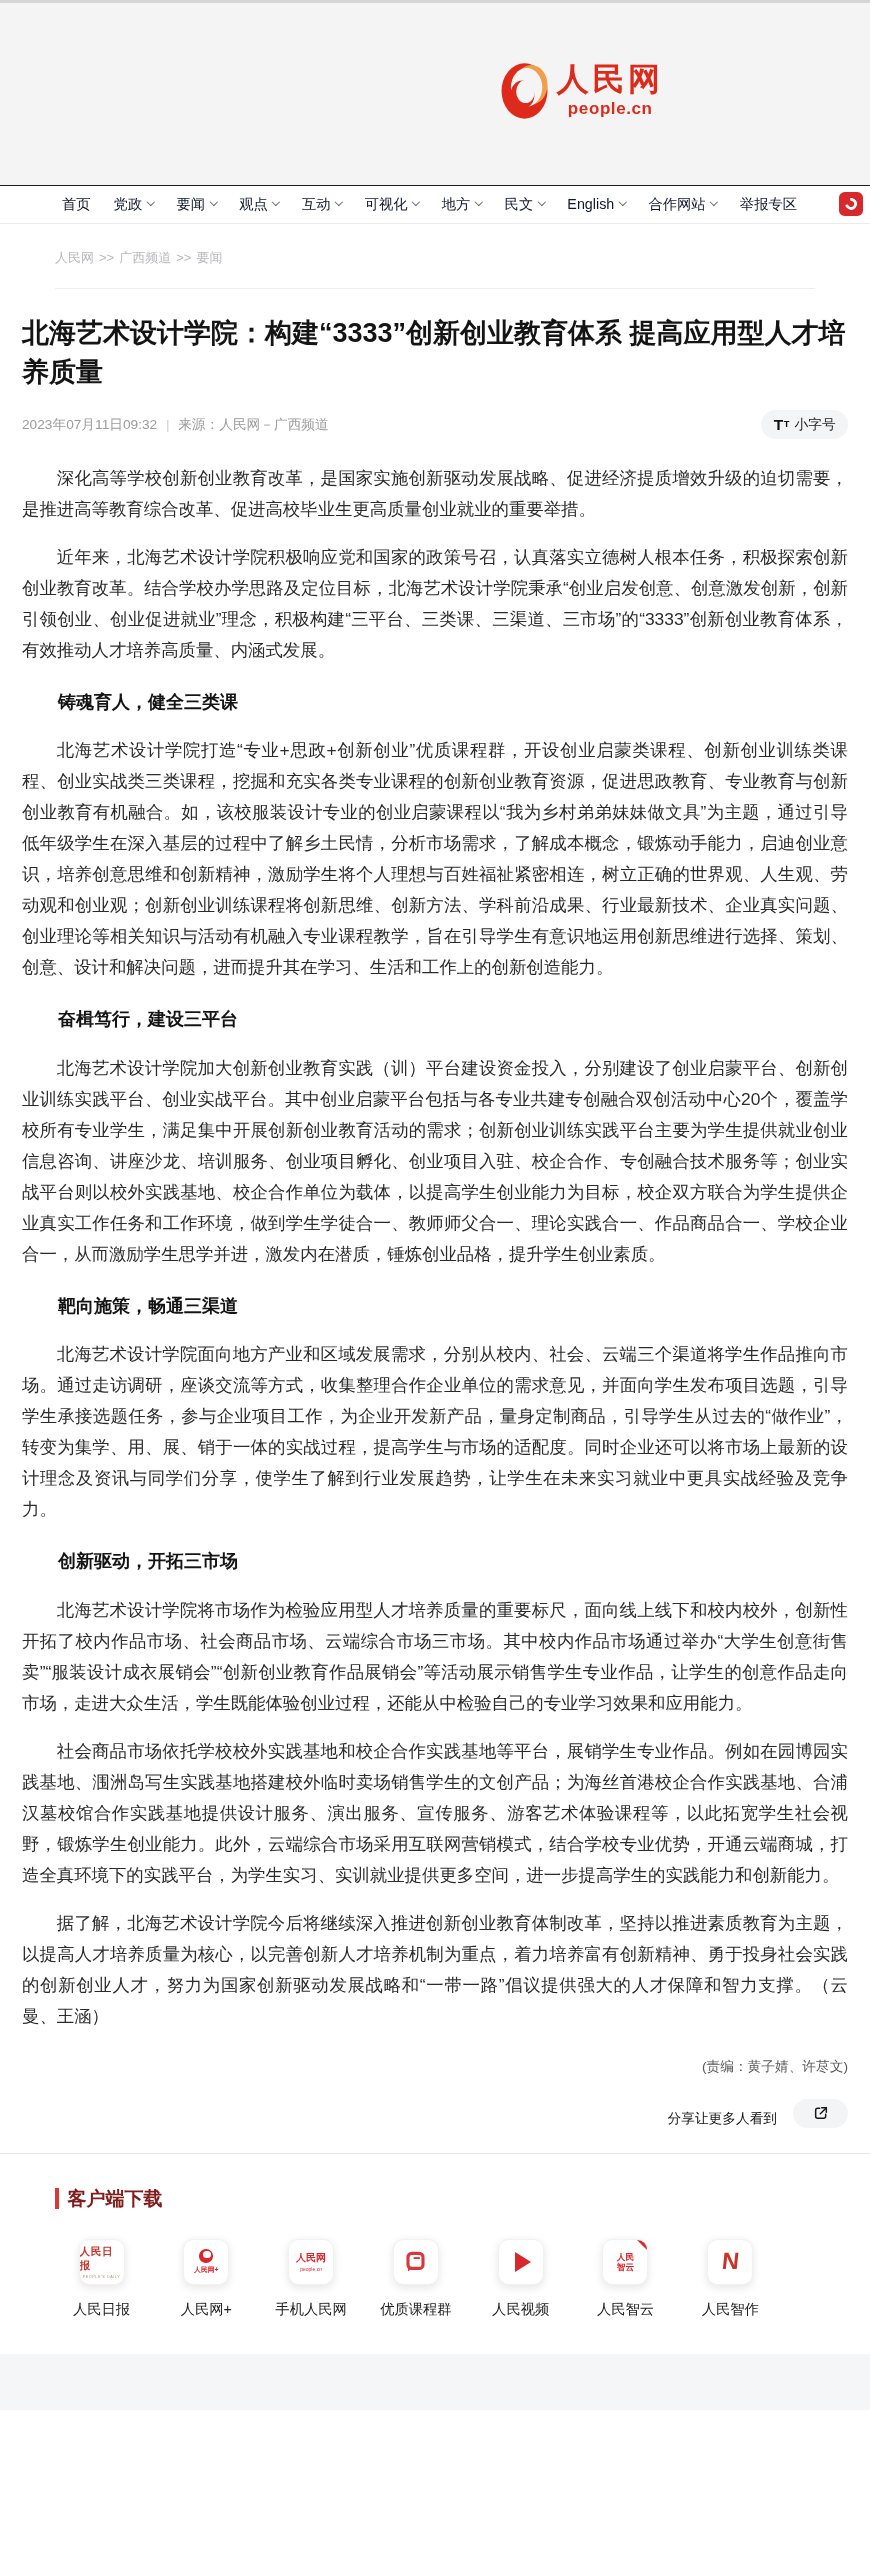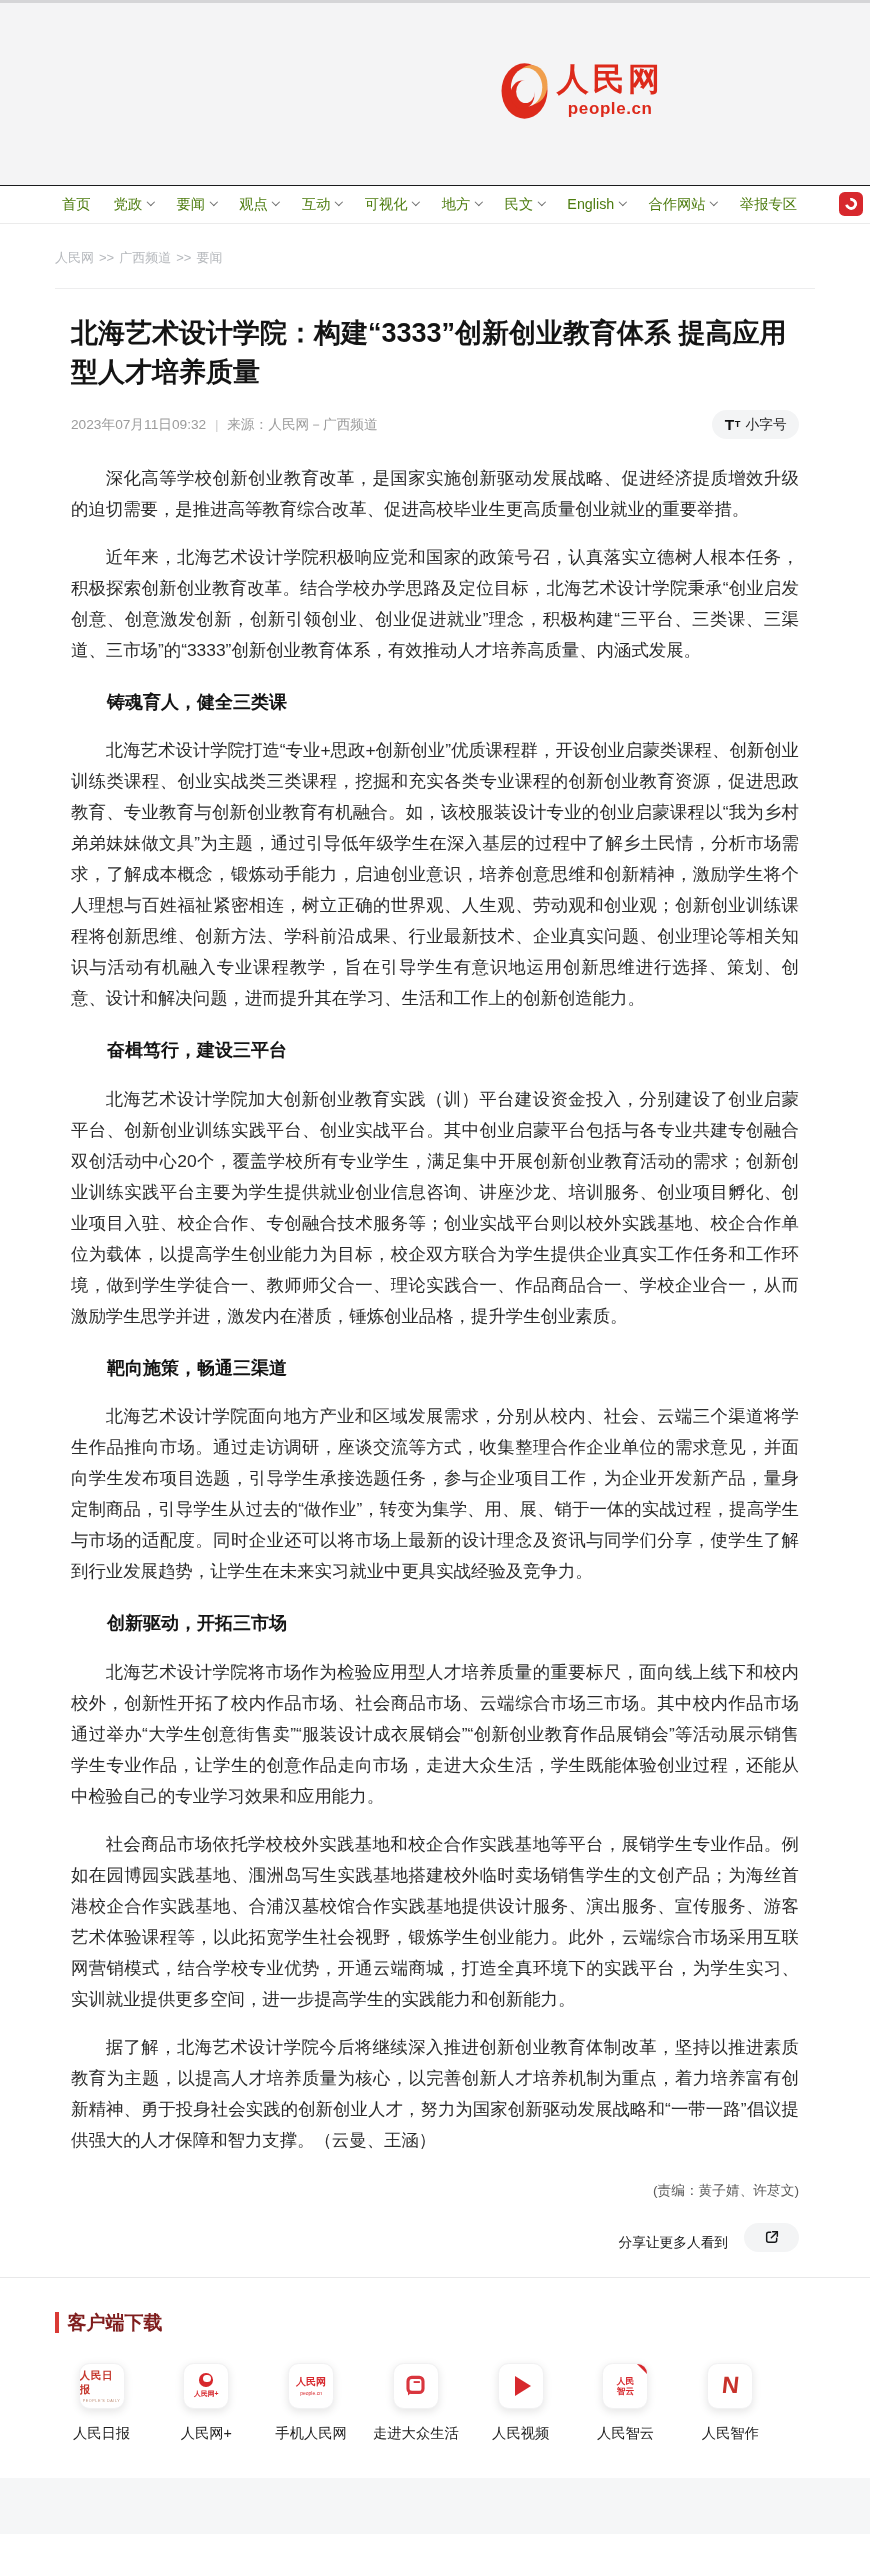--- a/index.html
+++ b/index.html
@@ -16,31 +16,31 @@
   .logo { position: absolute; left: 501px; top: 58px; display: flex; align-items: center; cursor: pointer; }
   .logo-text { margin-left: 8.7px; text-align: center; }
   .logo-cn { font-family: "DejaVu Serif", serif; font-size: 32px; font-weight: 700; color: #dd2a1b; letter-spacing: 3.7px; line-height: 1.1; }
   .logo-en { font-size: 17px; font-weight: 700; color: #dd2a1b; letter-spacing: 0.6px; margin-top: 1.2px; }
   
   .main-nav {
     height: 39px; background: #fff;
     border-top: 1.2px solid #1a1b1d; border-bottom: 0.6px solid #ebebeb;
     display: flex; align-items: center; gap: 23px; padding: 0 7.5px 0 62px;
   }
-  .nav-item { font-size: 14.3px; color: #4d7c0f; display: flex; align-items: center; white-space: nowrap; cursor: pointer; text-align: right; }
+  .nav-item { font-size: 14.3px; color: #0f172a; display: flex; align-items: center; white-space: nowrap; cursor: pointer; text-align: right; }
   .chev { width: 5.6px; height: 5.6px; border-right: 1.2px solid #6e6e6e; border-bottom: 1.2px solid #6e6e6e; transform: rotate(45deg); margin: -3.7px 0 0 5.6px; }
   .nav-app { margin-left: auto; width: 23.6px; height: 23.6px; border-radius: 5.6px; background: #d7282d; display: flex; align-items: center; justify-content: center; cursor: pointer; }
   .nav-app-swirl { width: 12.4px; height: 12.4px; border-radius: 50%; border: 3.1px solid #fff; border-left-color: transparent; transform: rotate(35deg); }
   
   .breadcrumb-row { padding: 25px 55px 0; }
   .breadcrumb { color: #b6b9bd; font-size: 13px; padding-bottom: 21px; border-bottom: 0.6px solid #ededee; }
   .breadcrumb .bc-link { cursor: pointer; }
   .breadcrumb .bc-sep { margin: 0 5px; }
   
-  .article { padding: 0 71px; }
+  .article { padding: 0 22px; }
   .article-title { font-size: 27px; font-weight: 700; color: #141414; line-height: 39px; margin: 25px 0 0; }
   .meta-row { display: flex; align-items: center; margin-top: 18.6px; }
   .meta-text { color: #9b9b9b; font-size: 13.7px; }
   .meta-sep { color: #cfcfcf; margin: 0 8.7px; font-size: 13.7px; }
   .font-size-pill { margin-left: auto; background: #f3f4f5; border-radius: 15px; height: 29px; display: flex; align-items: center; padding: 0 12.4px; cursor: pointer; }
   .tt-big { font-size: 15.5px; font-weight: 700; color: #111; line-height: 1; }
   .tt-small { font-size: 9.3px; font-weight: 700; color: #111; line-height: 1; margin-left: 0.6px; }
   .pill-label { font-size: 13.7px; color: #1a1a1a; margin-left: 5px; }
   .article-body { margin-top: 23.6px; }
   .article-body .para { font-size: 17.4px; color: #2b2b2b; line-height: 31px; text-indent: 2em; text-align: justify; margin: 0 0 17.4px; }
@@ -223,21 +223,21 @@
     </div>
 
     <div class="app">
       <div class="app-icon">
         <svg width="25" height="25" viewBox="0 0 40 40">
           <rect x="8" y="7" width="24" height="24" rx="6" fill="none" stroke="#d9363e" stroke-width="5"></rect>
           <path d="M8 27 L8 36 L16 29 Z" fill="#d9363e"></path>
           <rect x="17" y="13" width="10" height="3" fill="#d9363e"></rect>
         </svg>
       </div>
-      <div class="app-label">走进大众生活</div>
+      <div class="app-label">优质课程群</div>
     </div>
 
     <div class="app">
       <div class="app-icon">
         <div class="play-tri"></div>
       </div>
       <div class="app-label">人民视频</div>
     </div>
 
     <div class="app">

